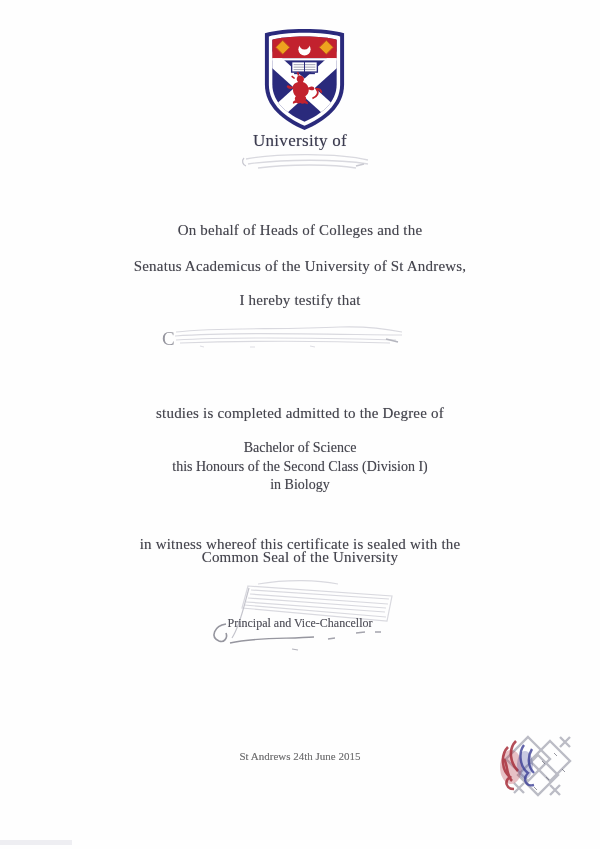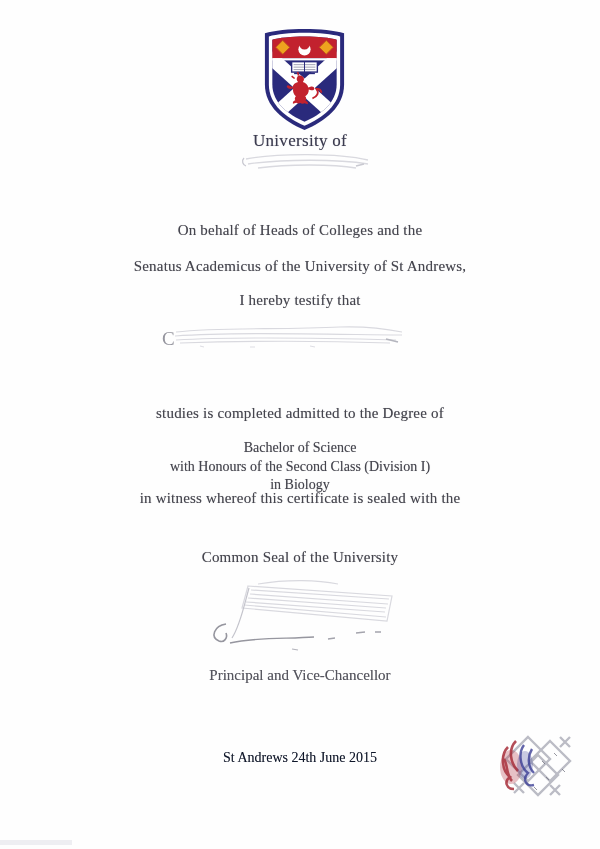--- a/index.html
+++ b/index.html
@@ -16,26 +16,26 @@
     position:absolute;left:0;right:0;text-align:center;top:131px;
     font-size:17px;color:#3c3c50;letter-spacing:.3px;
     text-shadow:0 0 .7px rgba(60,60,80,.5);
   }
   .degree-block{
     position:absolute;left:0;right:0;top:439px;text-align:center;
     font-size:14px;line-height:18.5px;color:var(--text-color);
     text-shadow:0 0 .7px rgba(70,70,80,.45);
   }
   .sig-title{
-    position:absolute;left:0;right:0;top:667px;text-align:center;
-    font-size:15px;color:#55555e;text-shadow:0 0 .6px rgba(80,80,90,.5);
+    position:absolute;left:0;right:0;top:616px;text-align:center;
+    font-size:12px;color:#55555e;text-shadow:0 0 .6px rgba(80,80,90,.5);
   }
   .date-line{
     position:absolute;left:0;right:0;top:750px;text-align:center;
-    font-size:14px;color:#0f172a;text-shadow:0 0 .6px rgba(80,80,90,.5);
+    font-size:11px;color:#737373;text-shadow:0 0 .6px rgba(80,80,90,.5);
   }
   svg{position:absolute;}
   .crest{left:257px;top:27px;}
   .uni-redacted{left:238px;top:151px;}
   .name-redacted{left:160px;top:323px;}
   .signature{left:196px;top:576px;}
   .holo{left:494px;top:731px;}
   .scan-strip{position:absolute;left:0;top:840px;width:72px;height:5px;background:#eeeef2;}
   .fill-navy{fill:var(--crest-navy);}
   .fill-red{fill:var(--crest-red);}
@@ -121,25 +121,25 @@
       <path d="M20,20 C80,18 170,18 230,20"></path>
       <path d="M226,16 l12,3" stroke="#b4b5be" stroke-width="1.4"></path>
       <path d="M40,23 l4,1 M90,24 l5,0 M150,23 l5,1" stroke="#dedee4"></path>
     </g>
   </svg>
 
   <div class="line" style="top:405px">studies is completed admitted to the Degree of</div>
 
   <div class="degree-block">
     <div>Bachelor of Science</div>
-    <div>with Honours of the Second Class (Division I)</div>
+    <div>this Honours of the Second Class (Division I)</div>
     <div>in Biology</div>
   </div>
 
-  <div class="line" style="top:490px">in witness whereof this certificate is sealed with the</div>
+  <div class="line" style="top:536px">in witness whereof this certificate is sealed with the</div>
   <div class="line" style="top:549px">Common Seal of the University</div>
 
   <svg class="signature" width="240" height="78" viewBox="0 0 240 78">
     <g fill="none" stroke="var(--smudge-light)" stroke-width="1.2">
       <path d="M52,10 L196,20 L191,45 L46,32 Z"></path>
       <path d="M55,14 L193,23"></path>
       <path d="M54,18 L192,28"></path>
       <path d="M52,22 L190,32"></path>
       <path d="M50,26 L189,36"></path>
       <path d="M48,29 L190,41"></path>

